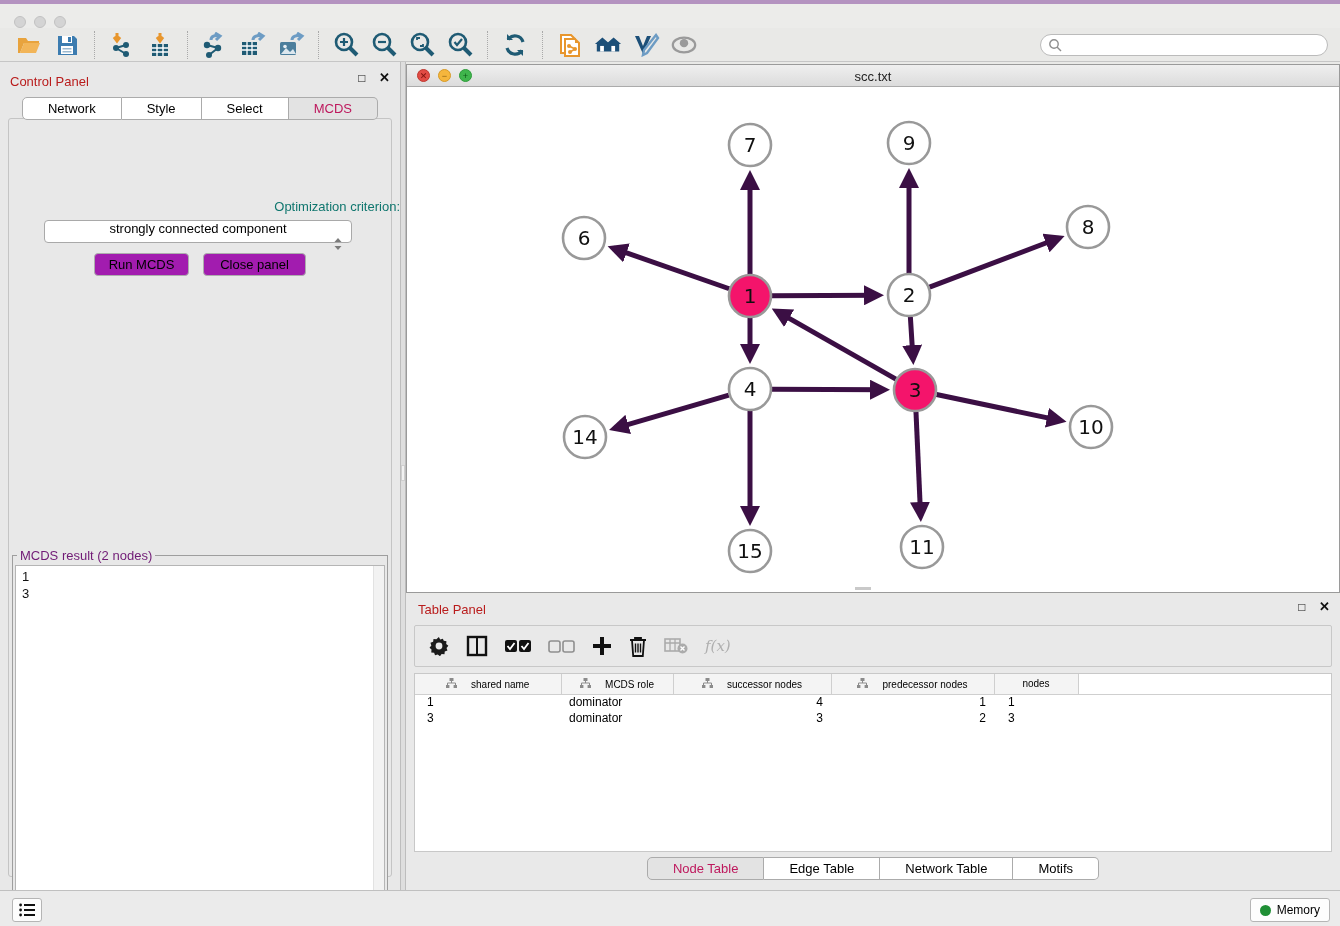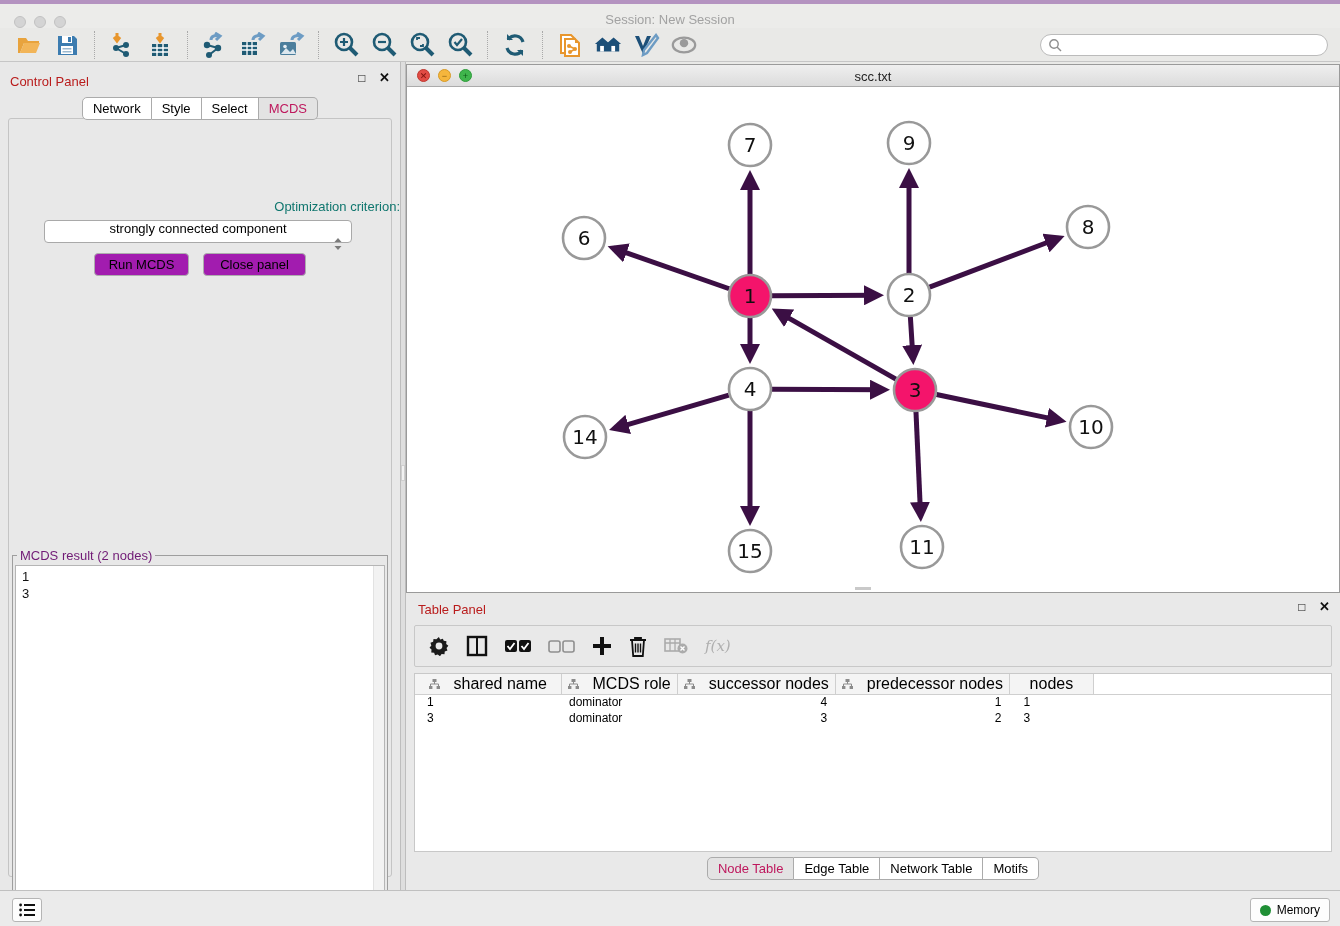--- a/index.html
+++ b/index.html
@@ -23,21 +23,21 @@
     border:1px solid #BBB; border-radius:12px; display:flex; align-items:center; padding-left:7px; }
 
   
   #control-panel { left:0; top:62px; width:400px; height:828px; background:#E8E8E8; }
   .panel-title { font-size:13px; color:#b91c1c; }
   .panel-btns { position:absolute; right:10px; top:0; font-size:13px; color:#111; }
   .panel-btns span { margin-left:10px; cursor:pointer; }
   .float-glyph { font-size:12px; }
   #cp-box { left:8px; top:56px; width:384px; height:759px; border:1px solid #C4C4C4; border-radius:3px; }
   #cp-tabs { left:0; top:35px; width:400px; text-align:center; z-index:3; }
-  .tabbtn { display:inline-block; font-size:13px; padding:3px 10px; background:#fff;
+  .tabbtn { display:inline-block; font-size:13px; padding:3px 25px; background:#fff;
     border:1px solid #ABABAB; border-left-width:0; cursor:pointer; position:relative; }
   .tabbtn:first-child { border-left-width:1px; border-radius:5px 0 0 5px; }
   .tabbtn:last-child { border-radius:0 5px 5px 0; }
   .tabbtn.active { background:#E3E3E3; color:#be185d; }
   #opt-label { left:0; top:137px; width:400px; text-align:right; font-size:13px; color:#0f766e; }
   #opt-select { left:44px; top:158px; width:308px; height:23px; background:#fff; border:1px solid #A9A9A9;
     border-radius:4px; font-size:13px; display:flex; align-items:center; padding:0 8px; cursor:pointer;flex-direction:column; }
   #opt-select .stepper { margin-left:auto; }
   .cp-button { position:absolute; top:191px; height:23px; background:#a21caf; border:1px solid #ADADAD;
     border-radius:4px; font-size:13px; display:flex; align-items:center; justify-content:center; cursor:pointer; }
@@ -71,41 +71,40 @@
   
   #table-panel { left:406px; top:595px; width:934px; height:295px; background:#E9E9E9; }
   #tp-header { left:12px; top:5px; }
   #tp-toolbar { left:8px; top:30px; width:918px; height:42px; border:1px solid #C8C8C8; border-radius:2px;
     display:flex; align-items:center; padding-left:14px; }
   .tp-icon { margin-right:17px; display:flex; align-items:center; cursor:pointer; }
   .fx { font-family:"DejaVu Serif", serif; font-style:italic; font-size:15px; color:#AFAFAF; }
   #tp-table { left:8px; top:78px; width:918px; height:179px; background:#fff; border:1px solid #C8C8C8; font-size:12px; }
   #tp-table table { border-collapse:collapse; }
   #tp-table th { background:#F4F4F4; border-right:1px solid #CFCFCF; border-bottom:1px solid #CFCFCF;
-    font-weight:normal; font-size:16px; height:20px; text-align:center; white-space:nowrap; padding:0 6px; }
+    font-weight:normal; font-size:10px; height:20px; text-align:center; white-space:nowrap; padding:0 6px; }
   #tp-table th .hier { margin-right:14px; vertical-align:-1px; }
   #tp-table td { height:16px; padding:0 8px; white-space:nowrap; }
   td.ra { text-align:right; } td.la { text-align:left; }
   #tp-tabs { left:0; top:262px; width:934px; text-align:center; }
   #statusbar { left:0; top:890px; width:1340px; height:36px; background:#EBEBEB; border-top:1px solid #C0C0C0; }
   #list-btn { left:12px; top:7px; width:30px; height:24px; background:#FDFDFD; border:1px solid #B5B5B5;
     border-radius:3px; display:flex; align-items:center; justify-content:center; cursor:pointer; }
   #memory-btn { right:10px; top:7px; height:24px; padding:0 9px; background:#FDFDFD; border:1px solid #B5B5B5;
     border-radius:3px; display:flex; align-items:center; font-size:12px; cursor:pointer; }
   #memory-dot { width:11px; height:11px; border-radius:50%; background:#1F8F35; margin-right:6px; }
 </style>
 </head>
 <body>
 
 <div id="top-strip" class="abs"></div>
 <div id="titlebar" class="abs">
   <div id="traffic-box" class="abs">
     <span class="traffic"></span><span class="traffic"></span><span class="traffic"></span>
   </div>
-  <div id="win-title" class="abs">Session: New Session</div>
 </div>
 
 <div id="main-toolbar" class="abs">
   <span class="tb-icon">
     <svg width="26" height="26" viewBox="0 0 26 26">
         <path d="M2 6h8l2 3h11v2H8l-4 10H2z" fill="#E8A33D"></path>
         <path d="M4 21l4-10h16l-4 10z" fill="#F2B558"></path>
       </svg>
   </span>
   <span class="tb-icon">

